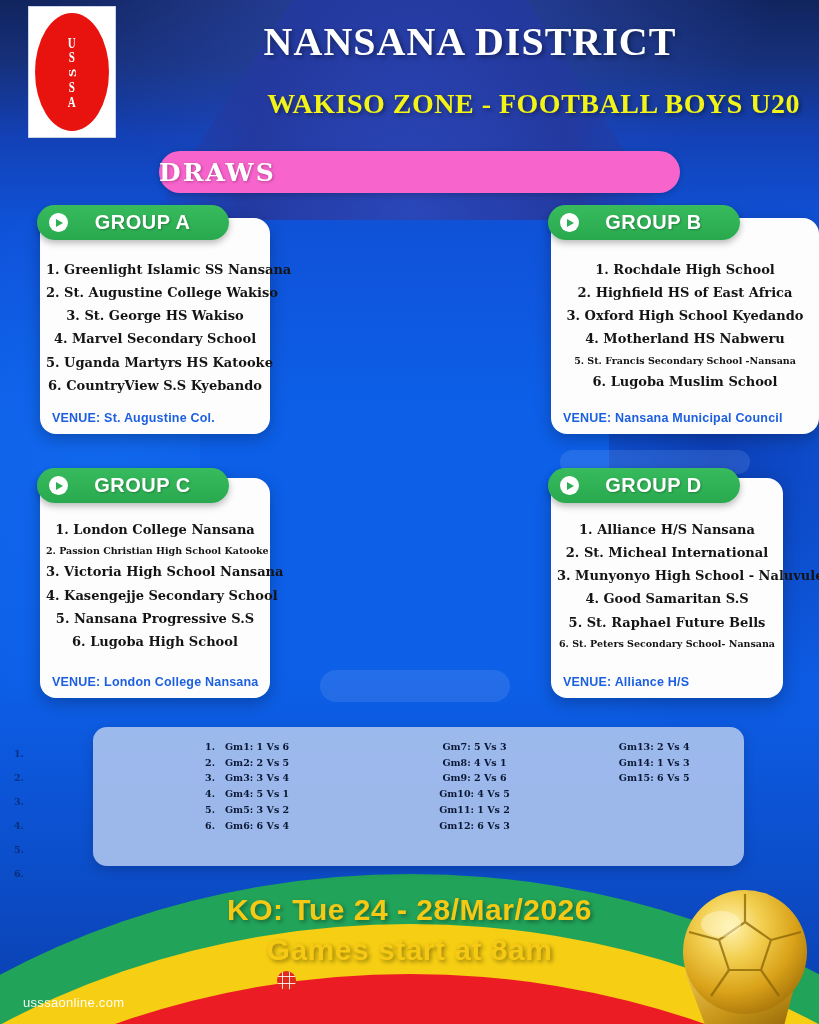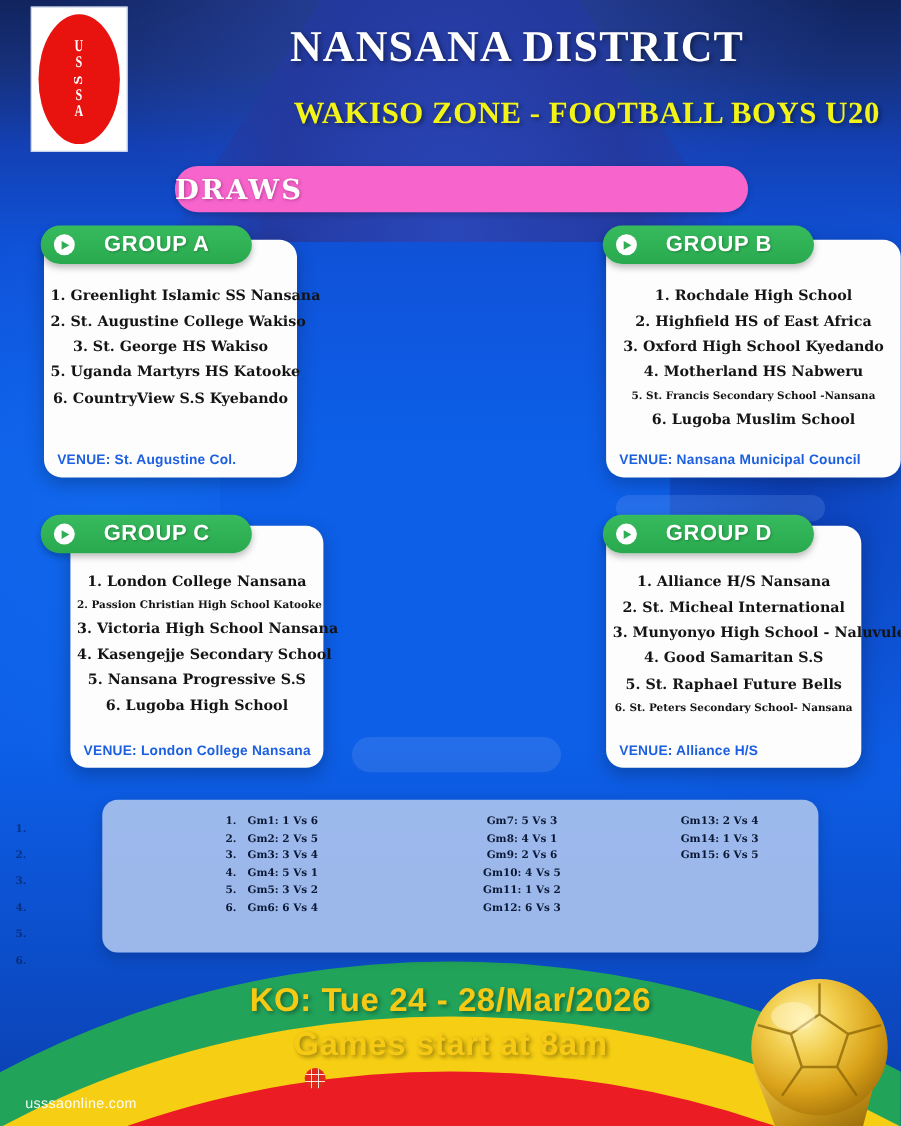--- a/index.html
+++ b/index.html
@@ -120,21 +120,21 @@
   
   .card {
     position:absolute;
     background:#FDFDFD;
     border-radius:16px;
     box-shadow:0 5px 16px rgba(0,0,0,.25);
     z-index:4;
   }
   .card-a { left:40px;  top:218px; width:230px; height:216px; }
   .card-b { left:551px; top:218px; width:268px; height:216px; }
-  .card-c { left:40px;  top:478px; width:230px; height:220px;margin-left:24px; }
+  .card-c { left:40px;  top:478px; width:230px; height:220px; }
   .card-d { left:551px; top:478px; width:232px; height:220px; }
 
   .badge {
     position:absolute; height:35px; border-radius:18px;
     background:linear-gradient(180deg,#37BB5D 0%,#29A94E 100%);
     display:flex; align-items:center; gap:10px;
     padding:0 22px 0 12px;
     box-shadow:0 3px 7px rgba(0,0,0,.28);
     z-index:5;
   }
@@ -294,20 +294,21 @@
 
   <div class="draws-pill">
     <span class="draws-text">DRAWS</span>
   </div>
 
   <div class="card card-a">
     <div class="team-list">
       <div class="team">1. Greenlight Islamic SS Nansana</div>
       <div class="team">2. St. Augustine College Wakiso</div>
       <div class="team">3. St. George HS Wakiso</div>
+      <div class="team">4. Marvel Secondary School</div>
       <div class="team">5. Uganda Martyrs HS Katooke</div>
       <div class="team">6. CountryView S.S Kyebando</div>
     </div>
     <div class="venue">VENUE: St. Augustine Col.</div>
   </div>
   <div class="badge badge-a">
     <span class="badge-icon">
         <i></i>
       </span>
     <span class="badge-text">GROUP A</span>

